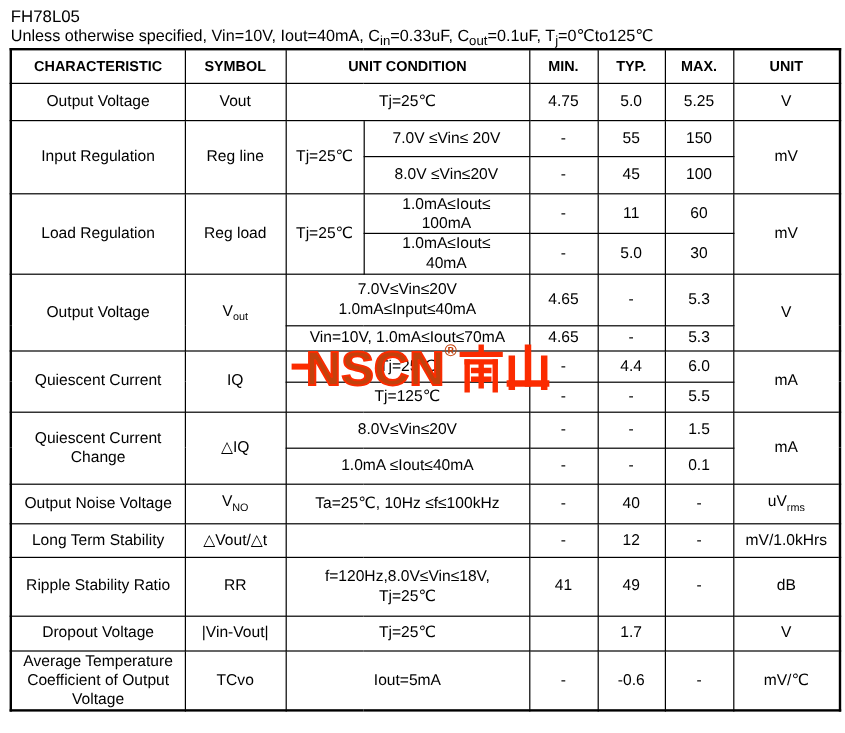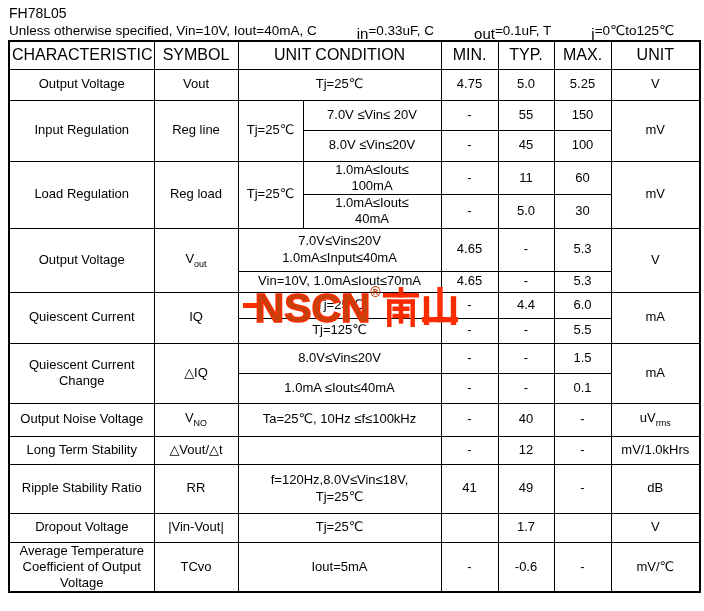--- a/index.html
+++ b/index.html
@@ -12,38 +12,38 @@
     overflow:hidden;
   }
   .doc-title{
     position:absolute;left:9px;top:5px;
     font-size:14px;font-weight:normal;
   }
   .doc-subtitle{
     position:absolute;left:9px;top:22px;
     font-size:13.5px;white-space:nowrap;
   }
-  .doc-subtitle sub{font-size:15px;margin-left:40px;}
+  .doc-subtitle sub{font-size:11px;}
   table.spec{
     position:absolute;left:8px;top:40px;
     border-collapse:collapse;
     table-layout:fixed;
     width:693px;
     font-size:13px;
   }
   table.spec td,table.spec th{
     border:1px solid #000;
     text-align:center;
     vertical-align:middle;
     padding:0 2px;
     overflow:hidden;
     line-height:1.25;
   }
   table.spec{border:2px solid #000;}
-  table.spec th{font-size:16px;font-weight:normal;}
+  table.spec th{font-size:12px;font-weight:bold;}
   .cond{white-space:pre-line;}
   sub.small{font-size:9px;}
   
   .logo{
     position:absolute;left:243px;top:288px;
     height:40px;
     display:flex;align-items:center;
     color:#c2410c;
     z-index:5;
     pointer-events:none;

